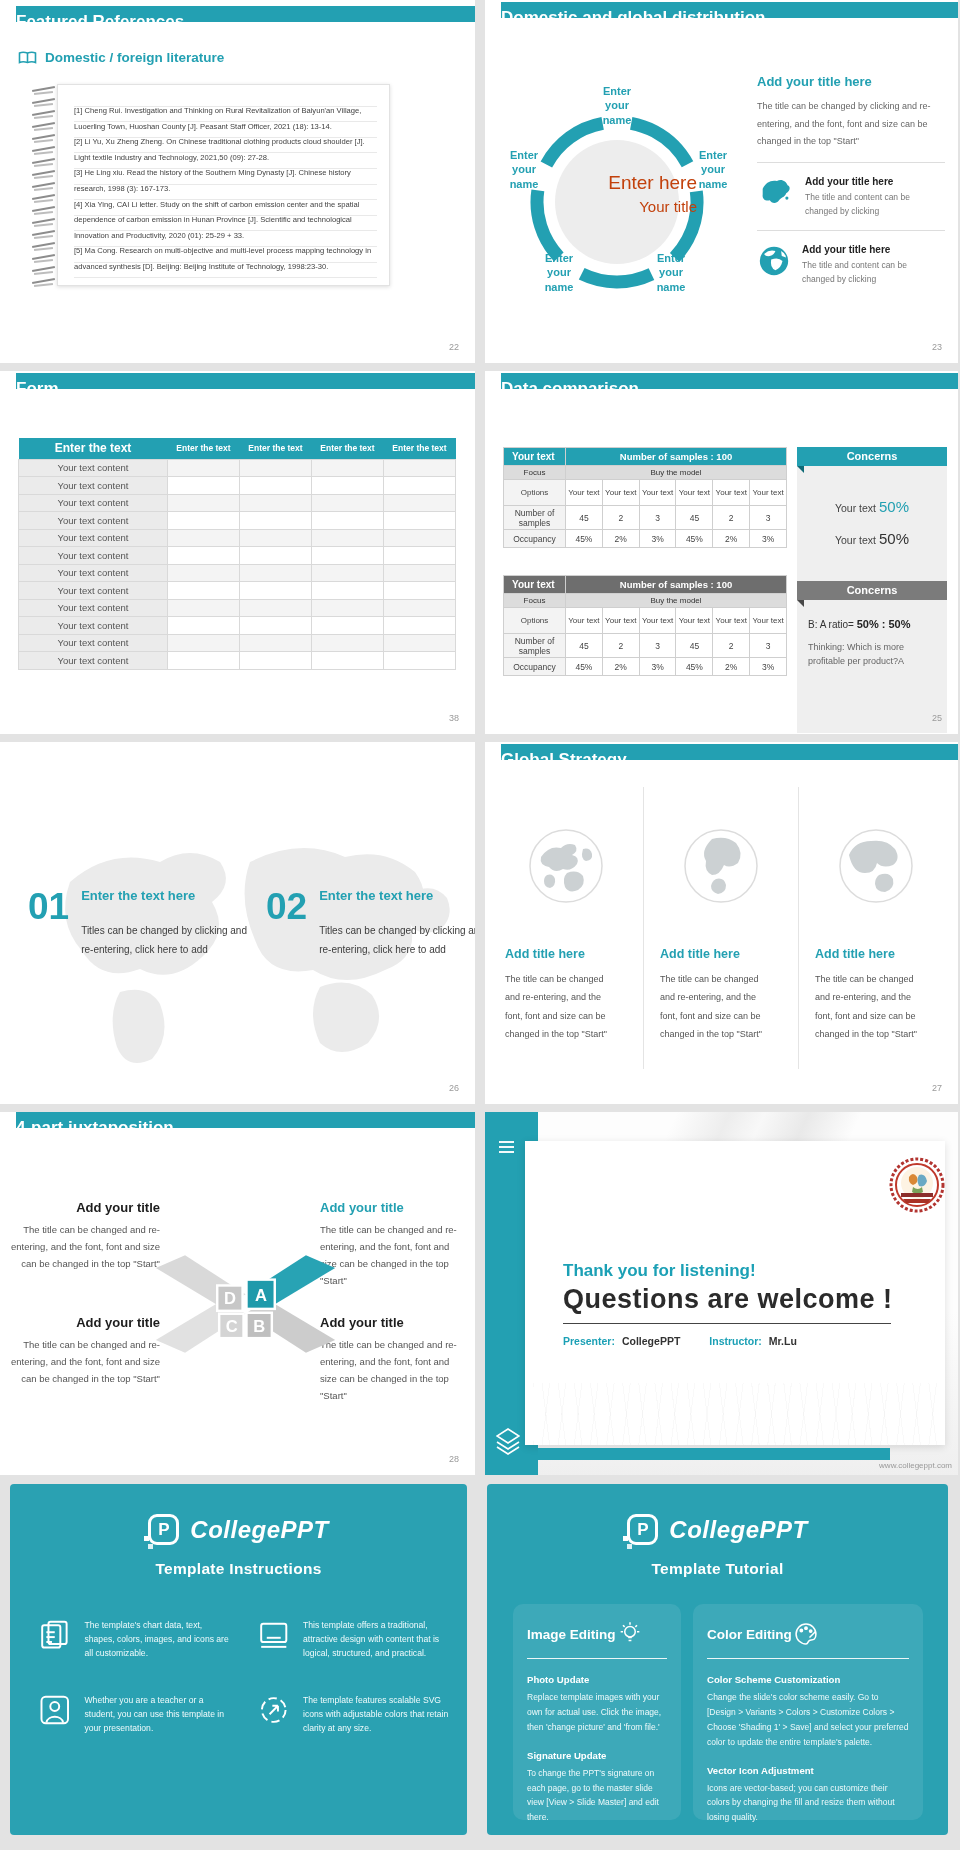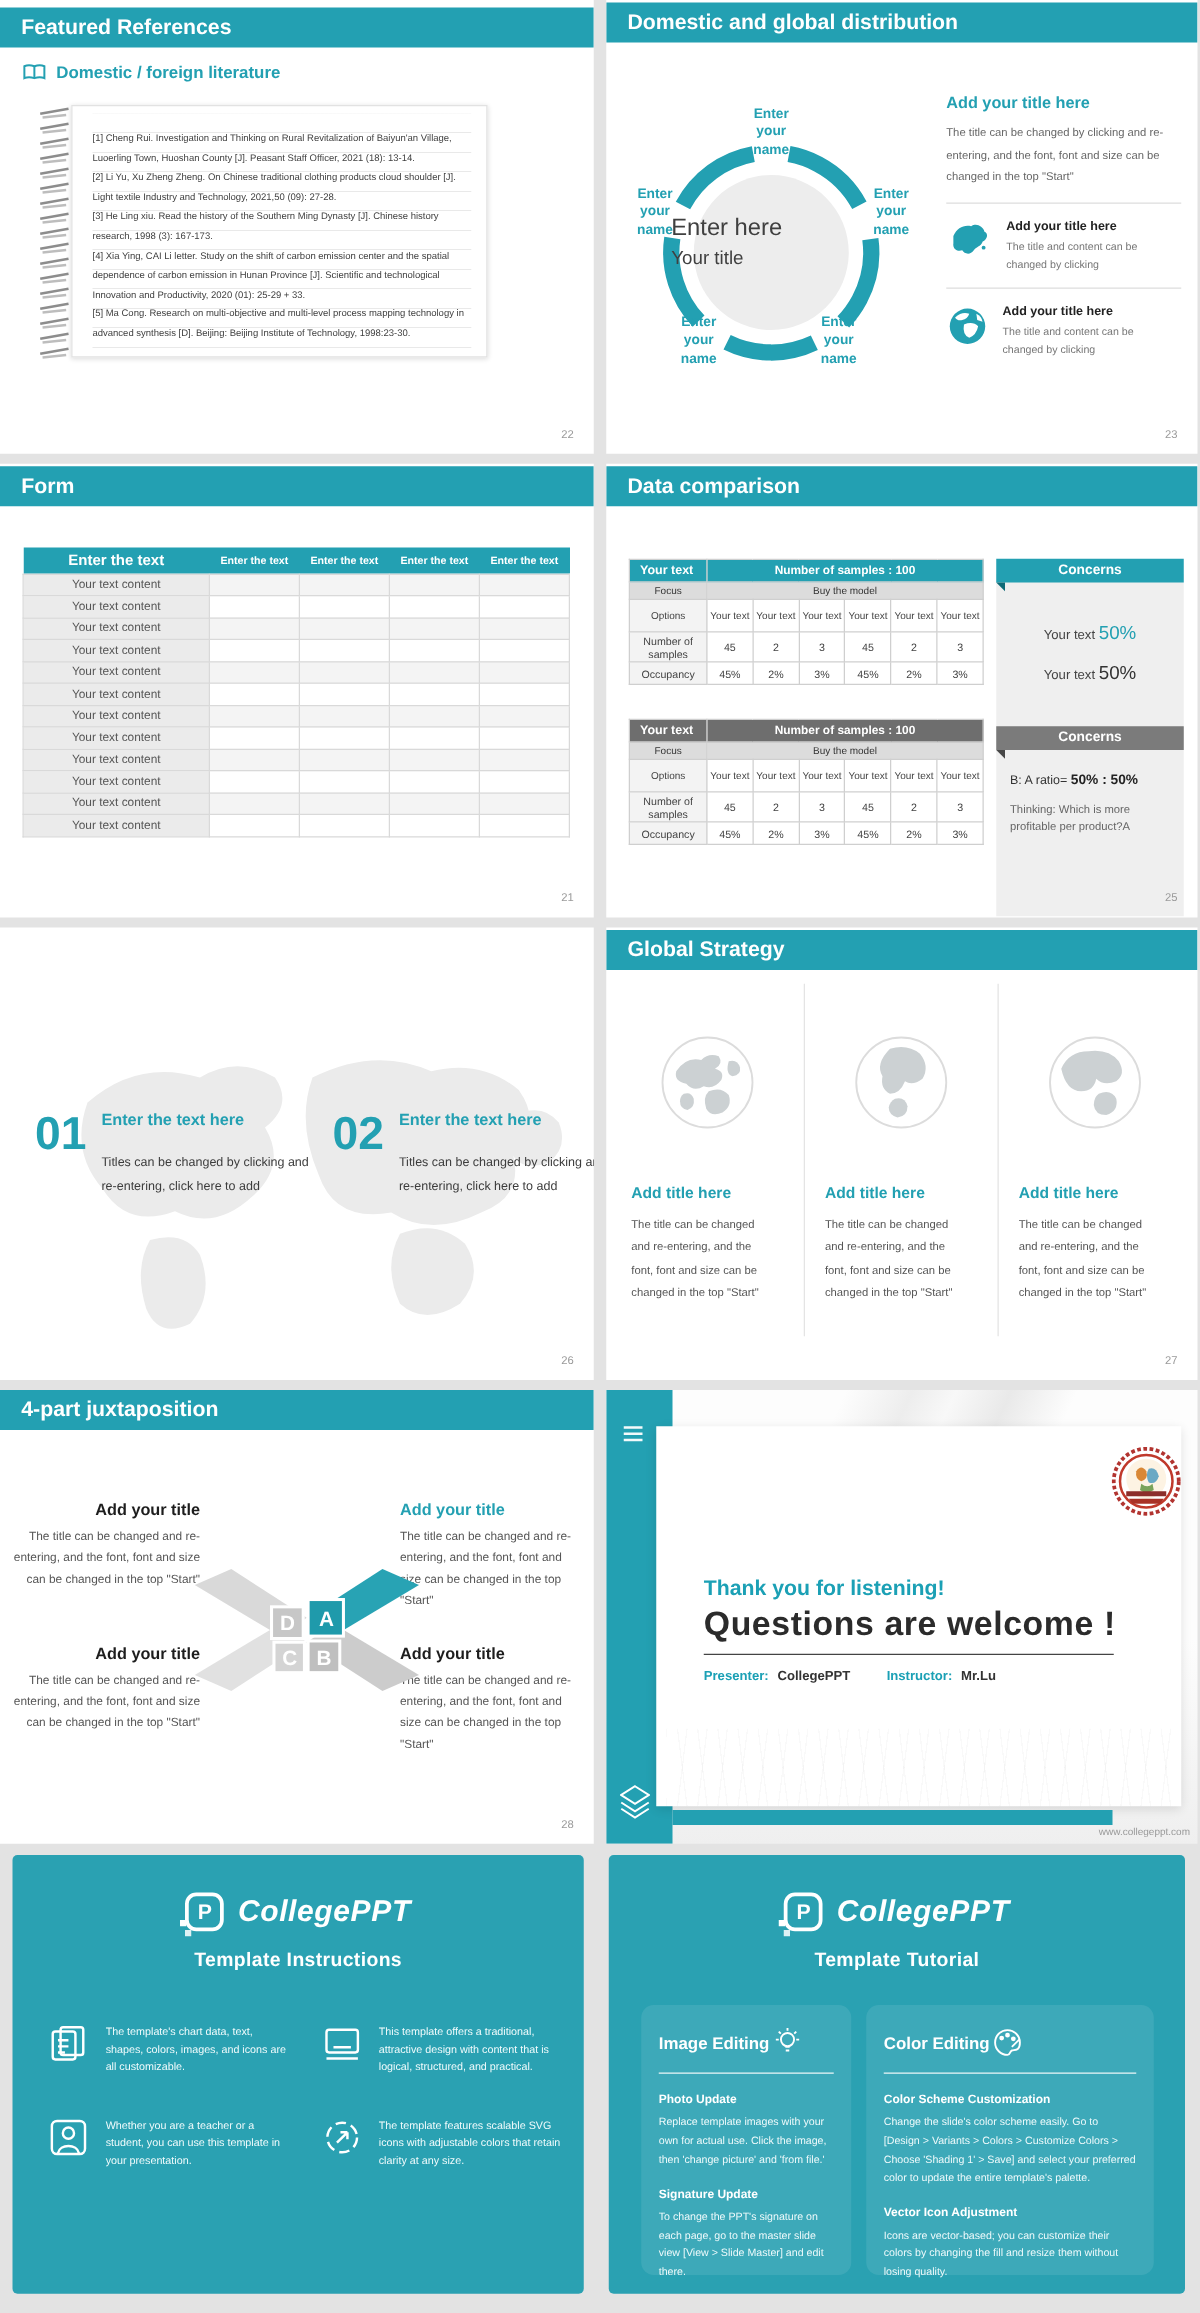--- a/index.html
+++ b/index.html
@@ -4,22 +4,22 @@
 <style>
   :root{
     --teal:#23a0b2; --teal-dk:#0e6a77; --grayhdr:#6e6e6e;
     --ink:#2e2e2e; --sub:#666;
   }
   *{box-sizing:border-box;margin:0;padding:0}
   html,body{width:960px;height:1850px;overflow:hidden;
     font-family:"Liberation Sans",sans-serif;background:#e3e3e3;}
   .stage{position:relative;width:960px;height:1850px}
   .slide{position:absolute;background:#fff;overflow:hidden}
-  .tbar{position:absolute;left:0;right:0;top:2px;height:32px;background:var(--teal);
-    color:#fff;font-weight:bold;font-size:17px;line-height:32px;padding-left:17px;}
+  .tbar{position:absolute;left:16px;right:0;top:2px;height:16px;background:var(--teal);
+    color:#fff;font-weight:bold;font-size:17px;line-height:32px;}
   .pgno{position:absolute;right:16px;bottom:11px;font-size:9px;color:#9a9a9a}
 
   
   #s22{left:0;top:0;width:475px;height:363px}
   #s22 .tbar{top:6px}
   .sub22{position:absolute;left:18px;top:50px;display:flex;align-items:flex-end;gap:8px;
     color:var(--teal);font-weight:bold;font-size:13.5px}
   .rings{position:absolute;left:32px;top:88px;height:198px;width:26px;
     display:flex;flex-direction:column;justify-content:space-between}
   .ring{position:relative;width:26px;height:6px}
@@ -31,21 +31,21 @@
     background:repeating-linear-gradient(to bottom,transparent 0 14.6px,#e9e9e9 14.6px 15.6px);}
   .ref{font-size:7.6px;line-height:15.6px;color:#3f3f3f}
 
   
   #s23{left:485px;top:0;width:473px;height:363px}
   .wheel-svg{position:absolute;left:37px;top:107px}
   .wheel-label{position:absolute;width:54px;text-align:center;color:var(--teal);
     font-weight:bold;font-size:11px;line-height:1.3}
   .wl-top{left:105px;top:84px}.wl-left{left:12px;top:148px}.wl-right{left:201px;top:148px}
   .wl-bl{left:47px;top:251px}.wl-br{left:159px;top:251px}
-  .wheel-center{position:absolute;left:52px;top:172px;width:160px;text-align:left;color:#404040}
+  .wheel-center{position:absolute;left:52px;top:172px;width:160px;text-align:right;color:#c2410c}
   .wheel-center .l1{font-size:19px;margin-bottom:4px}
   .wheel-center .l2{font-size:15px}
   .aside23{position:absolute;left:272px;top:74px;width:188px}
   .aside23 h3{color:var(--teal);font-size:13px;margin-bottom:9px}
   .aside23 .body{font-size:9px;color:#666;line-height:1.95}
   .hr23{border:none;border-top:1px solid #ddd;margin:11px 0 0 0}
   .item23{display:flex;gap:11px;margin-top:13px}
   .item23 .txt b{display:block;font-size:10px;color:#222;margin-bottom:3px}
   .item23 .txt span{font-size:8.5px;color:#777;line-height:1.7;display:block;width:130px}
 
@@ -358,21 +358,21 @@
           </tr>
         <tr>
             <td class="c1">Your text content</td>
             <td></td>
             <td></td>
             <td></td>
             <td></td>
           </tr>
       </tbody>
     </table>
-    <div class="pgno">21</div>
+    <div class="pgno">38</div>
   </div>
 
   <div class="slide" id="s25">
     <div class="tbar">
       <span>Data comparison</span>
     </div>
 
     <table class="dtable teal" style="top:76px">
       <tbody>
           <tr>

